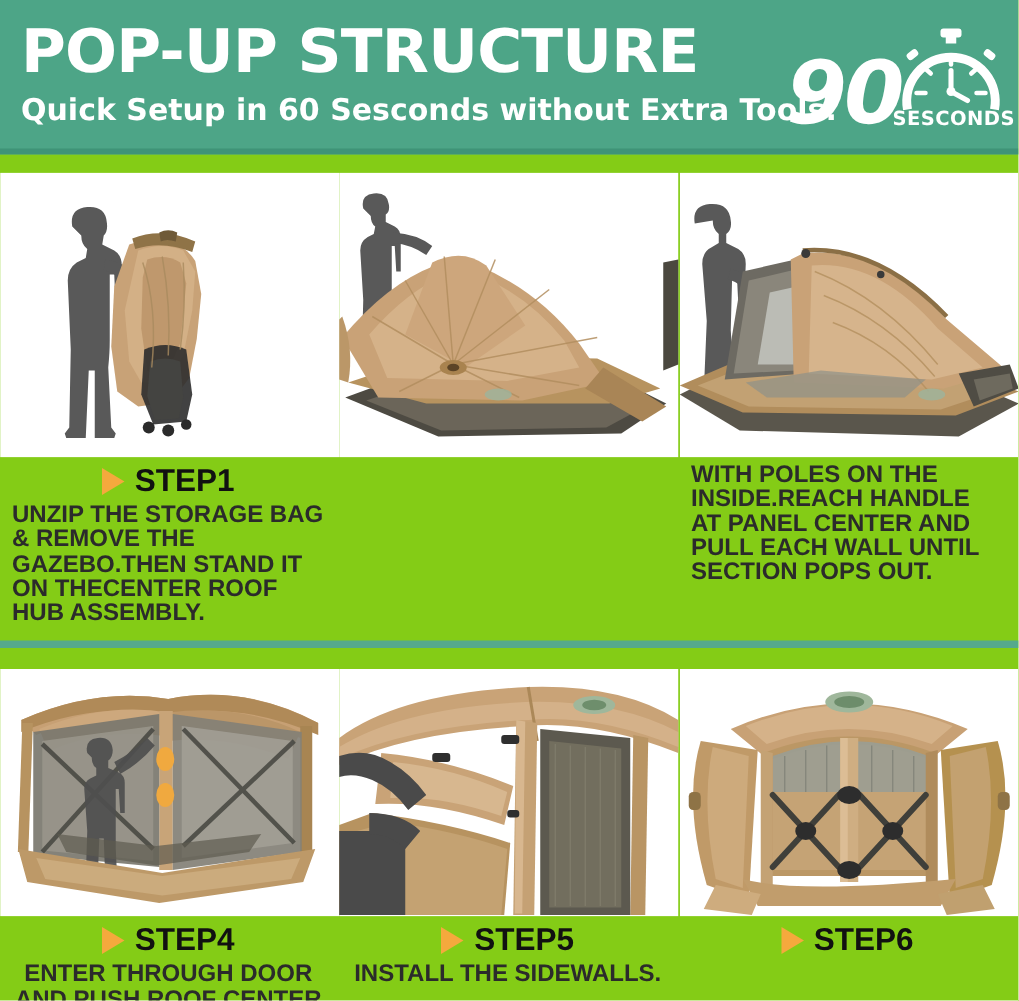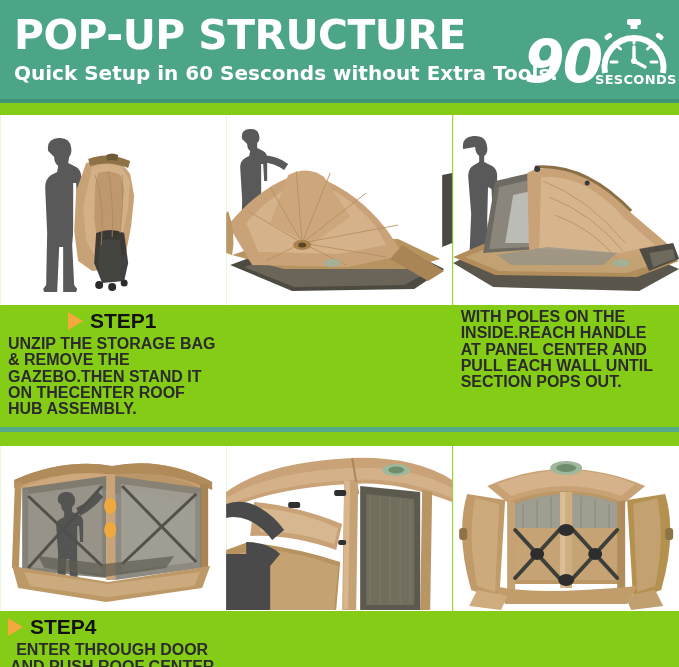--- a/index.html
+++ b/index.html
@@ -107,21 +107,21 @@
   }
   .cap-body {
     font-family: "Liberation Sans", sans-serif;
     font-size: 16px;
     line-height: 16.3px;
     color: #2b2b2b;
     text-align: left;
     font-weight: bold;
   }
   .row2 .cap-body { text-align: center; }
-  .row2 .cap-head { justify-content: flex-start; }
+  .row2 .cap-head { justify-content: center; }
 
   .divider {
     width: 679px; height: 5px;
     background: #55a98c;
     margin-top: 10px;
   }
   .row1 { padding-top: 12px; }
   .row2 { padding-top: 14px; }
 </style>
 </head>
@@ -406,20 +406,27 @@
             <rect x="108" y="44" width="12" height="6" rx="2" fill="#2f2f2f"></rect>
             <rect x="112" y="94" width="8" height="5" rx="2" fill="#2f2f2f"></rect>
 
             <g fill="#4a4a4a">
               <path d="M0 58 q18 -6 34 4 q14 8 24 22 l-12 10 q-10 -14 -24 -20 q-12 -5 -22 -2 z"></path>
               <path d="M0 108 l44 0 l0 56 l-44 0 z"></path>
               <path d="M20 96 q22 0 34 12 l-10 12 q-10 -10 -24 -10 z"></path>
             </g>
           </svg>
         </div>
+        <div class="caption">
+          <div class="cap-head">
+            <span class="tri"></span>
+            <span class="step-label">STEP5</span>
+          </div>
+          <div class="cap-body">INSTALL THE SIDEWALLS.</div>
+        </div>
       </div>
 
       <div class="panel">
         <div class="panel-art">
           <svg viewBox="0 0 226 165" xmlns="http://www.w3.org/2000/svg" aria-hidden="true">
             <rect width="226" height="165" fill="#ffffff"></rect>
 
             <path d="M34 40 q78 -34 158 0 l-22 18 q-56 -22 -114 0 z" fill="#c8a175"></path>
             <path d="M44 38 q70 -28 138 0 l-14 12 q-56 -20 -110 0 z" fill="#d5b289"></path>
 
@@ -466,19 +473,23 @@
 
             <path d="M42 140 q36 10 142 0 l-10 18 l-122 0 z" fill="#c19d6c"></path>
             <path d="M24 144 l30 6 l-6 14 l-32 -4 z" fill="#ceac7e"></path>
             <path d="M202 144 l-30 6 l6 14 l32 -4 z" fill="#c0a06f"></path>
 
             <rect x="6" y="82" width="8" height="12" rx="3" fill="#8e7346"></rect>
             <rect x="212" y="82" width="8" height="12" rx="3" fill="#8e7346"></rect>
           </svg>
         </div>
         <div class="caption">
+          <div class="cap-head">
+            <span class="tri"></span>
+            <span class="step-label">STEP6</span>
+          </div>
         </div>
       </div>
 
     </div>
   </div>
 
 </div>
 
 </body></html>

